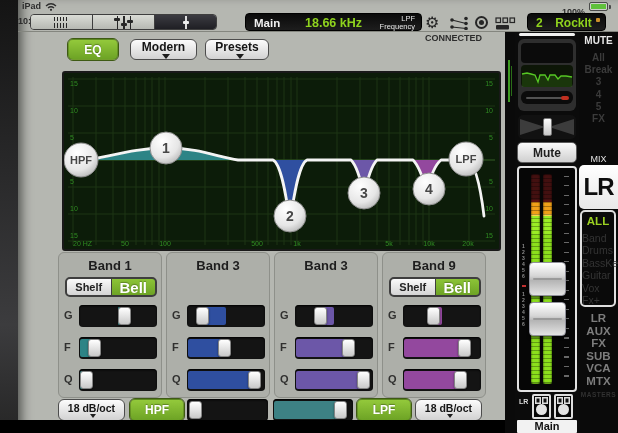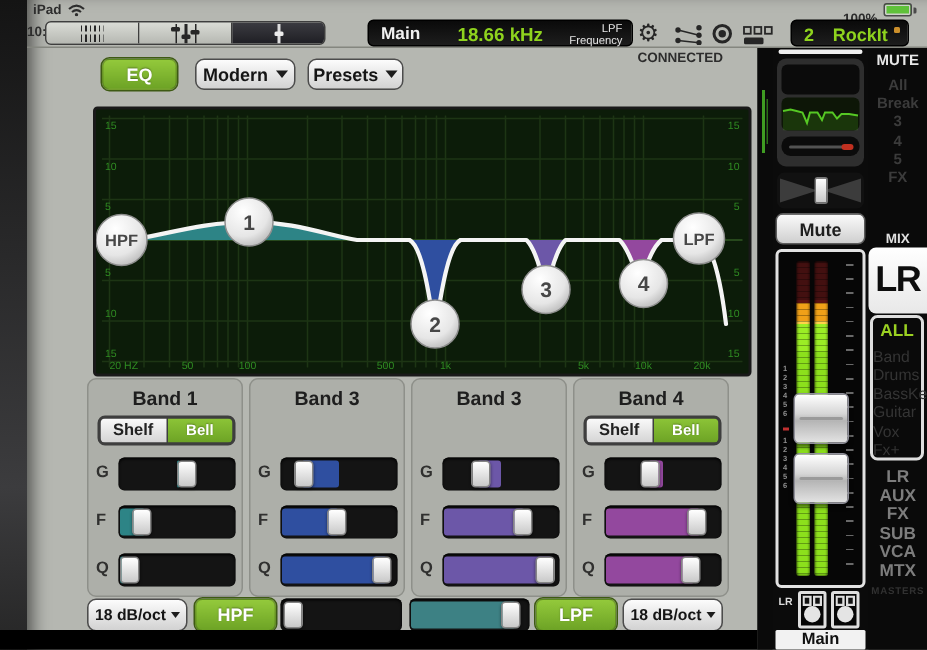--- a/index.html
+++ b/index.html
@@ -30,36 +30,36 @@
   .fad-ico{position:relative;width:20px;height:13px;}
   .fad-ico i{position:absolute;width:1.5px;top:0;bottom:0;background:#262626;}
   .fad-ico b{position:absolute;width:6px;height:3.5px;background:#262626;border-radius:1px;}
   .fad-ico.light i{background:#dcdcdc;}
   .fad-ico.light b{background:#ececec;}
   
   .btn-green{background:linear-gradient(#93c93b,#6da325);border:1px solid #40591660;outline:1px solid #3e5a14;
     border-radius:5px;color:#fff;font-weight:bold;display:flex;align-items:center;justify-content:center;
     text-shadow:0 -1px 1px rgba(0,0,0,.35);}
   .btn-silver{background:linear-gradient(#fcfcfc,#d2d2d2);border:1.5px solid #4c4c4c;border-radius:6px;
-    color:#151515;font-weight:bold;display:flex;align-items:center;justify-content:center;}
+    color:#151515;font-weight:bold;display:flex;align-items:center;justify-content:center;flex-direction:column;}
   .darr{display:inline-block;margin-left:5px;width:0;height:0;border-left:4px solid transparent;
     border-right:4px solid transparent;border-top:5px solid #1d1d1d;}
   
   #graph{position:absolute;left:44px;top:39px;width:439px;height:180px;background:#0c1c09;
     border:2px solid #191919;border-radius:3px;}
   
   .band{position:absolute;top:0;width:104px;height:146px;background:#adafa9;
     border:1px solid #8e908a;border-radius:6px;}
   .band-title{position:absolute;left:0;right:0;top:5px;text-align:center;font-size:13px;
     font-weight:600;color:#1e1e1e;}
   .toggle{position:absolute;left:6px;top:24px;width:92px;height:20px;display:flex;
     border:2px solid #3e3e3e;border-radius:5px;overflow:hidden;background:#3e3e3e;}
   .tog-shelf{flex:1;background:linear-gradient(#fafafa,#d4d4d4);color:#222;font-size:11px;font-weight:bold;
     display:flex;align-items:center;justify-content:center;}
-  .tog-bell{flex:1;background:linear-gradient(#8cc437,#6da325);color:#fff;font-size:10px;font-weight:bold;
+  .tog-bell{flex:1;background:linear-gradient(#8cc437,#6da325);color:#fff;font-size:15px;font-weight:bold;
     display:flex;align-items:center;justify-content:center;margin-left:1px;text-shadow:0 -1px 1px rgba(0,0,0,.3);}
   .srow{position:absolute;left:0;width:100%;height:22px;}
   .slbl{position:absolute;left:5px;top:4px;font-size:11px;font-weight:bold;color:#30302f;}
   .strack{position:absolute;left:20px;top:0;width:78px;height:22px;background:#141414;border-radius:4px;
     box-shadow:inset 0 1px 2px #000;}
   .sfill{position:absolute;top:2px;bottom:2px;border-radius:2px;}
   .shandle{position:absolute;top:2px;width:13px;height:18px;border-radius:3px;
     background:linear-gradient(#ffffff,#c9c9c9);border:1px solid #858585;box-shadow:0 1px 2px rgba(0,0,0,.45);}
   
   #sidebar{position:absolute;left:487px;top:32px;width:113px;height:401px;background:#0b0b0b;}
@@ -322,21 +322,21 @@
         <div class="srow" style="top:116px;">
           <span class="slbl">Q</span>
           <div class="strack">
             <div class="sfill" style="left: 1%; width: 92%; background: rgb(108, 87, 168);"></div>
             <div class="shandle" style="left: 80%;"></div>
           </div>
         </div>
       </div>
 
       <div class="band" style="left:324px;">
-        <div class="band-title">Band 4</div>
+        <div class="band-title">Band 9</div>
         <div class="toggle">
           <div class="tog-shelf">Shelf</div>
           <div class="tog-bell">Bell</div>
         </div>
         <div class="srow" style="top:52px;">
           <span class="slbl">G</span>
           <div class="strack">
             <div class="sfill" style="left: 37%; width: 13%; background: rgb(147, 72, 158);"></div>
             <div class="shandle" style="left: 31%;"></div>
           </div>
@@ -476,21 +476,21 @@
       <div class="abs" style="left:0;right:0;top:3px;text-align:center;font-size:10px;font-weight:bold;color:#e8e8e8;">MUTE</div>
       <div class="dim-list abs" style="left:0;right:0;top:20px;">
         <div>All</div>
         <div>Break</div>
         <div>3</div>
         <div>4</div>
         <div>5</div>
         <div>FX</div>
       </div>
 
-      <div class="abs" style="left:0;right:0;top:122px;text-align:center;font-size:9px;font-weight:bold;color:#e0e0e0;">MIX</div>
+      <div class="abs" style="left:0;right:0;top:122px;text-align:center;font-size:9px;font-weight:normal;color:#e0e0e0;">MIX</div>
 
       <div class="abs" style="left:0;right:0;top:133px;height:44px;background:linear-gradient(#ffffff,#e8e8e8);border-radius:5px 0 0 5px;
            display:flex;align-items:center;justify-content:center;font-size:24px;font-weight:bold;color:#0d0d0d;letter-spacing:-1px;">LR</div>
 
       <div class="abs" style="left:1px;right:2px;top:178px;height:97px;border:2px solid #dedede;border-radius:5px;">
         <div class="abs" style="left:0;right:0;top:3px;text-align:center;font-size:11.5px;font-weight:bold;color:#9bd122;">ALL</div>
         <div class="mix-dim abs" style="left:0;right:0;top:20px;">
           <div>Band</div>
           <div>Drums</div>
           <div>BassKe</div>

